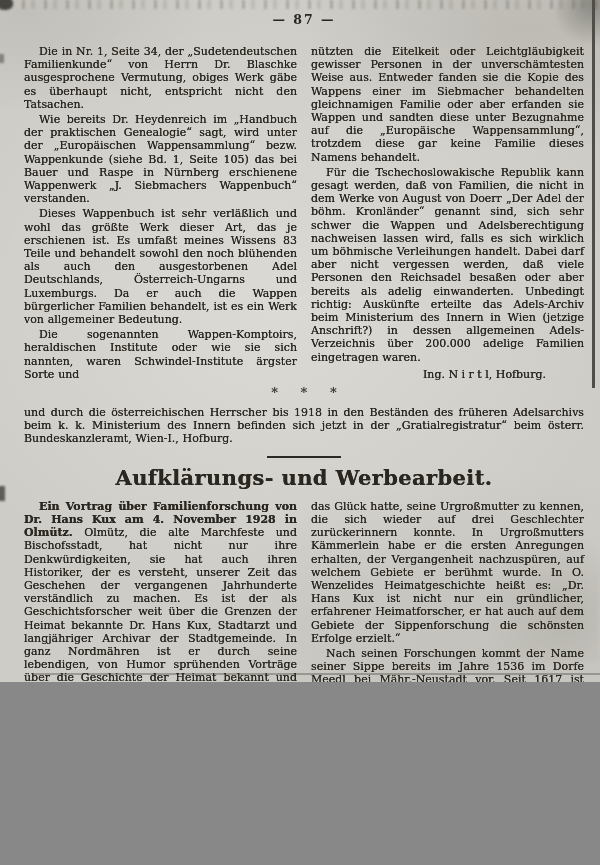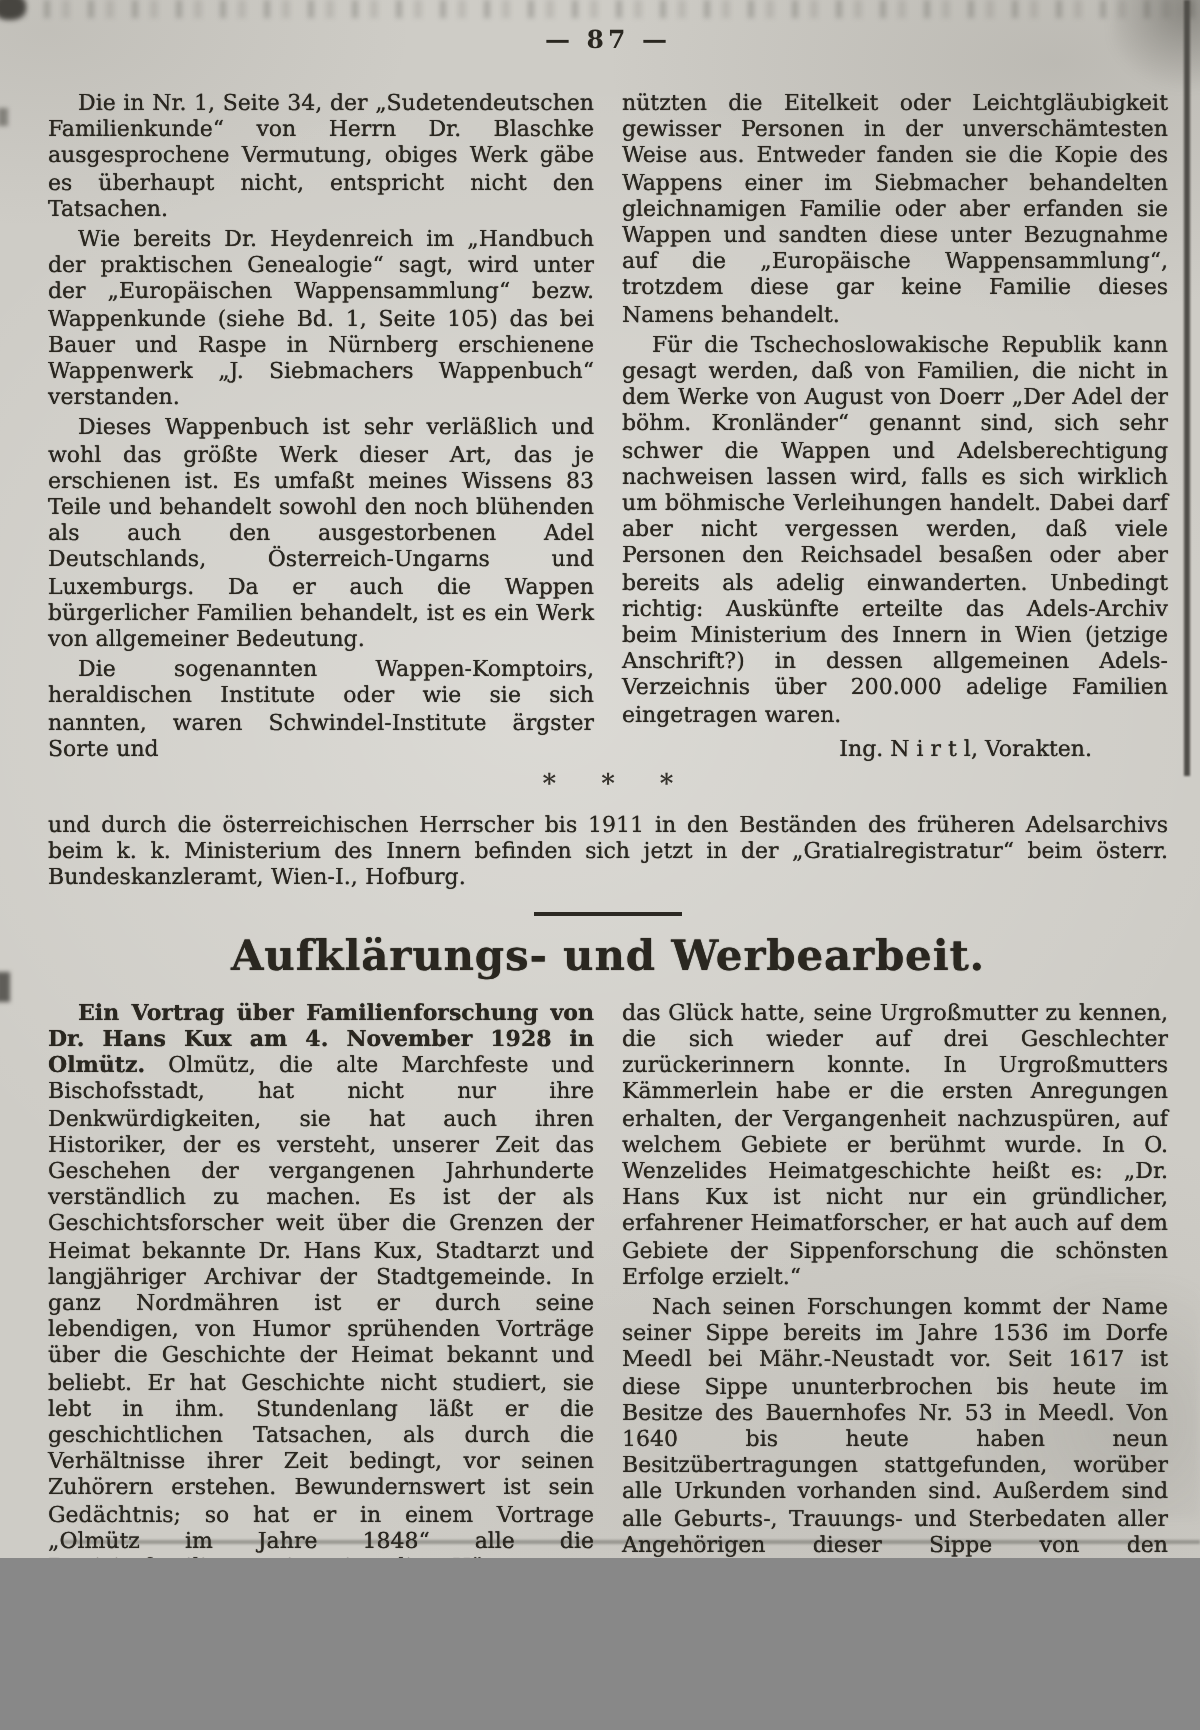--- a/index.html
+++ b/index.html
@@ -1,17 +1,17 @@
 <!DOCTYPE html>
 <html lang="de"><head>
 <meta charset="utf-8">
 <style>
   html,body{margin:0;padding:0;background:#888;}
   .page{
-    width:600px;height:779px;position:relative;overflow:hidden;
+    width:600px;height:682px;position:relative;overflow:hidden;
     background-color:#ceccc6;
     background-image:
       radial-gradient(ellipse 320px 180px at 88% 4%, rgba(125,122,114,0.22), transparent 70%),
       radial-gradient(ellipse 260px 140px at 4% 2%, rgba(125,122,114,0.15), transparent 70%),
       radial-gradient(ellipse 420px 260px at 80% 96%, rgba(120,117,110,0.12), transparent 72%),
       radial-gradient(ellipse 480px 420px at 45% 45%, rgba(255,255,252,0.28), transparent 75%);
     font-family:"DejaVu Serif", serif;
     color:#2a2720;
   }
   
@@ -77,29 +77,29 @@
     <div class="band">
       <div class="col">
         <p class="ind">Die in Nr. 1, Seite 34, der „Sudetendeutschen Familienkunde“ von Herrn Dr. Blaschke ausgesprochene Vermutung, obiges Werk gäbe es überhaupt nicht, entspricht nicht den Tatsachen.</p>
         <p class="ind">Wie bereits Dr. Heydenreich im „Handbuch der praktischen Genealogie“ sagt, wird unter der „Europäischen Wappensammlung“ bezw. Wappenkunde (siehe Bd. 1, Seite 105) das bei Bauer und Raspe in Nürnberg erschienene Wappenwerk „J. Siebmachers Wappenbuch“ verstanden.</p>
         <p class="ind">Dieses Wappenbuch ist sehr verläßlich und wohl das größte Werk dieser Art, das je erschienen ist. Es umfaßt meines Wissens 83 Teile und behandelt sowohl den noch blühenden als auch den ausgestorbenen Adel Deutschlands, Österreich-Ungarns und Luxemburgs. Da er auch die Wappen bürgerlicher Familien behandelt, ist es ein Werk von allgemeiner Bedeutung.</p>
         <p class="ind">Die sogenannten Wappen-Komptoirs, heraldischen Institute oder wie sie sich nannten, waren Schwindel-Institute ärgster Sorte und</p>
       </div>
       <div class="col">
         <p>nützten die Eitelkeit oder Leichtgläubigkeit gewisser Personen in der unverschämtesten Weise aus. Entweder fanden sie die Kopie des Wappens einer im Siebmacher behandelten gleichnamigen Familie oder aber erfanden sie Wappen und sandten diese unter Bezugnahme auf die „Europäische Wappensammlung“, trotzdem diese gar keine Familie dieses Namens behandelt.</p>
         <p class="ind">Für die Tschechoslowakische Republik kann gesagt werden, daß von Familien, die nicht in dem Werke von August von Doerr „Der Adel der böhm. Kronländer“ genannt sind, sich sehr schwer die Wappen und Adelsberechtigung nachweisen lassen wird, falls es sich wirklich um böhmische Verleihungen handelt. Dabei darf aber nicht vergessen werden, daß viele Personen den Reichsadel besaßen oder aber bereits als adelig einwanderten. Unbedingt richtig: Auskünfte erteilte das Adels-Archiv beim Ministerium des Innern in Wien (jetzige Anschrift?) in dessen allgemeinen Adels-Verzeichnis über 200.000 adelige Familien eingetragen waren.</p>
-        <div class="signature">Ing. N i r t l, Vorakten.</div>
+        <div class="signature">Ing. N i r t l, Hofburg.</div>
       </div>
     </div>
 
     <div class="separator">* * *</div>
 
     <div class="band">
       <div class="col">
-        <p>und durch die österreichischen Herrscher bis 1911 in den Beständen des früheren Adelsarchivs beim k. k. Ministerium des Innern befinden sich jetzt in der „Gratialregistratur“ beim österr. Bundeskanzleramt, Wien-I., Hofburg.</p>
+        <p>und durch die österreichischen Herrscher bis 1918 in den Beständen des früheren Adelsarchivs beim k. k. Ministerium des Innern befinden sich jetzt in der „Gratialregistratur“ beim österr. Bundeskanzleramt, Wien-I., Hofburg.</p>
       </div>
     </div>
 
     <div class="section-head">
       <div class="head-rule"></div>
       <h1 class="section-title">Aufklärungs- und Werbearbeit.</h1>
     </div>
 
     <div class="band">
       <div class="col">

